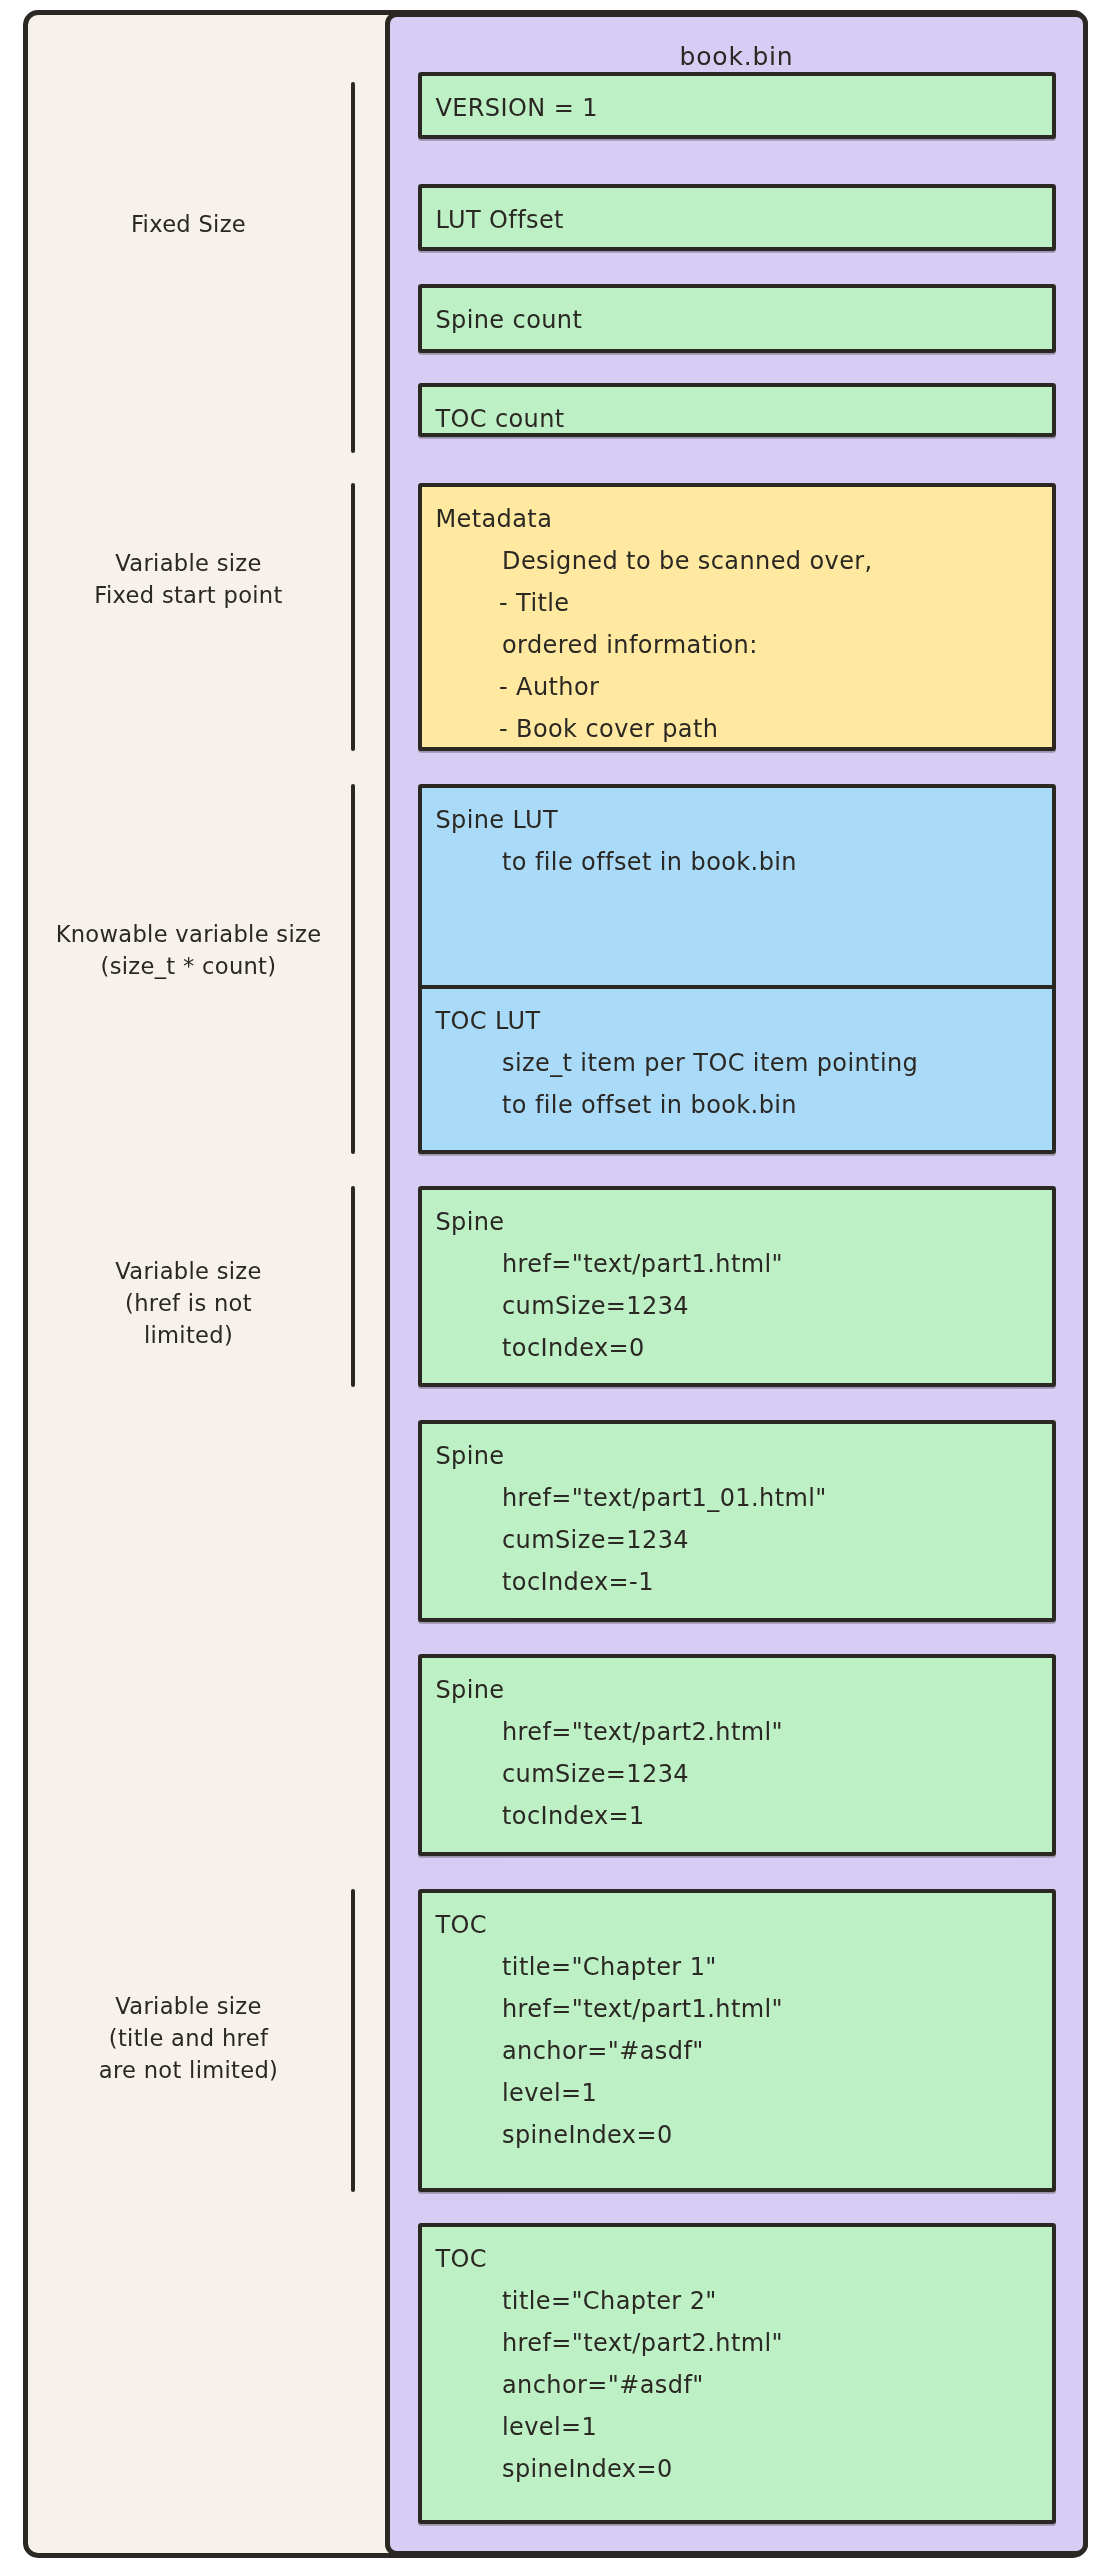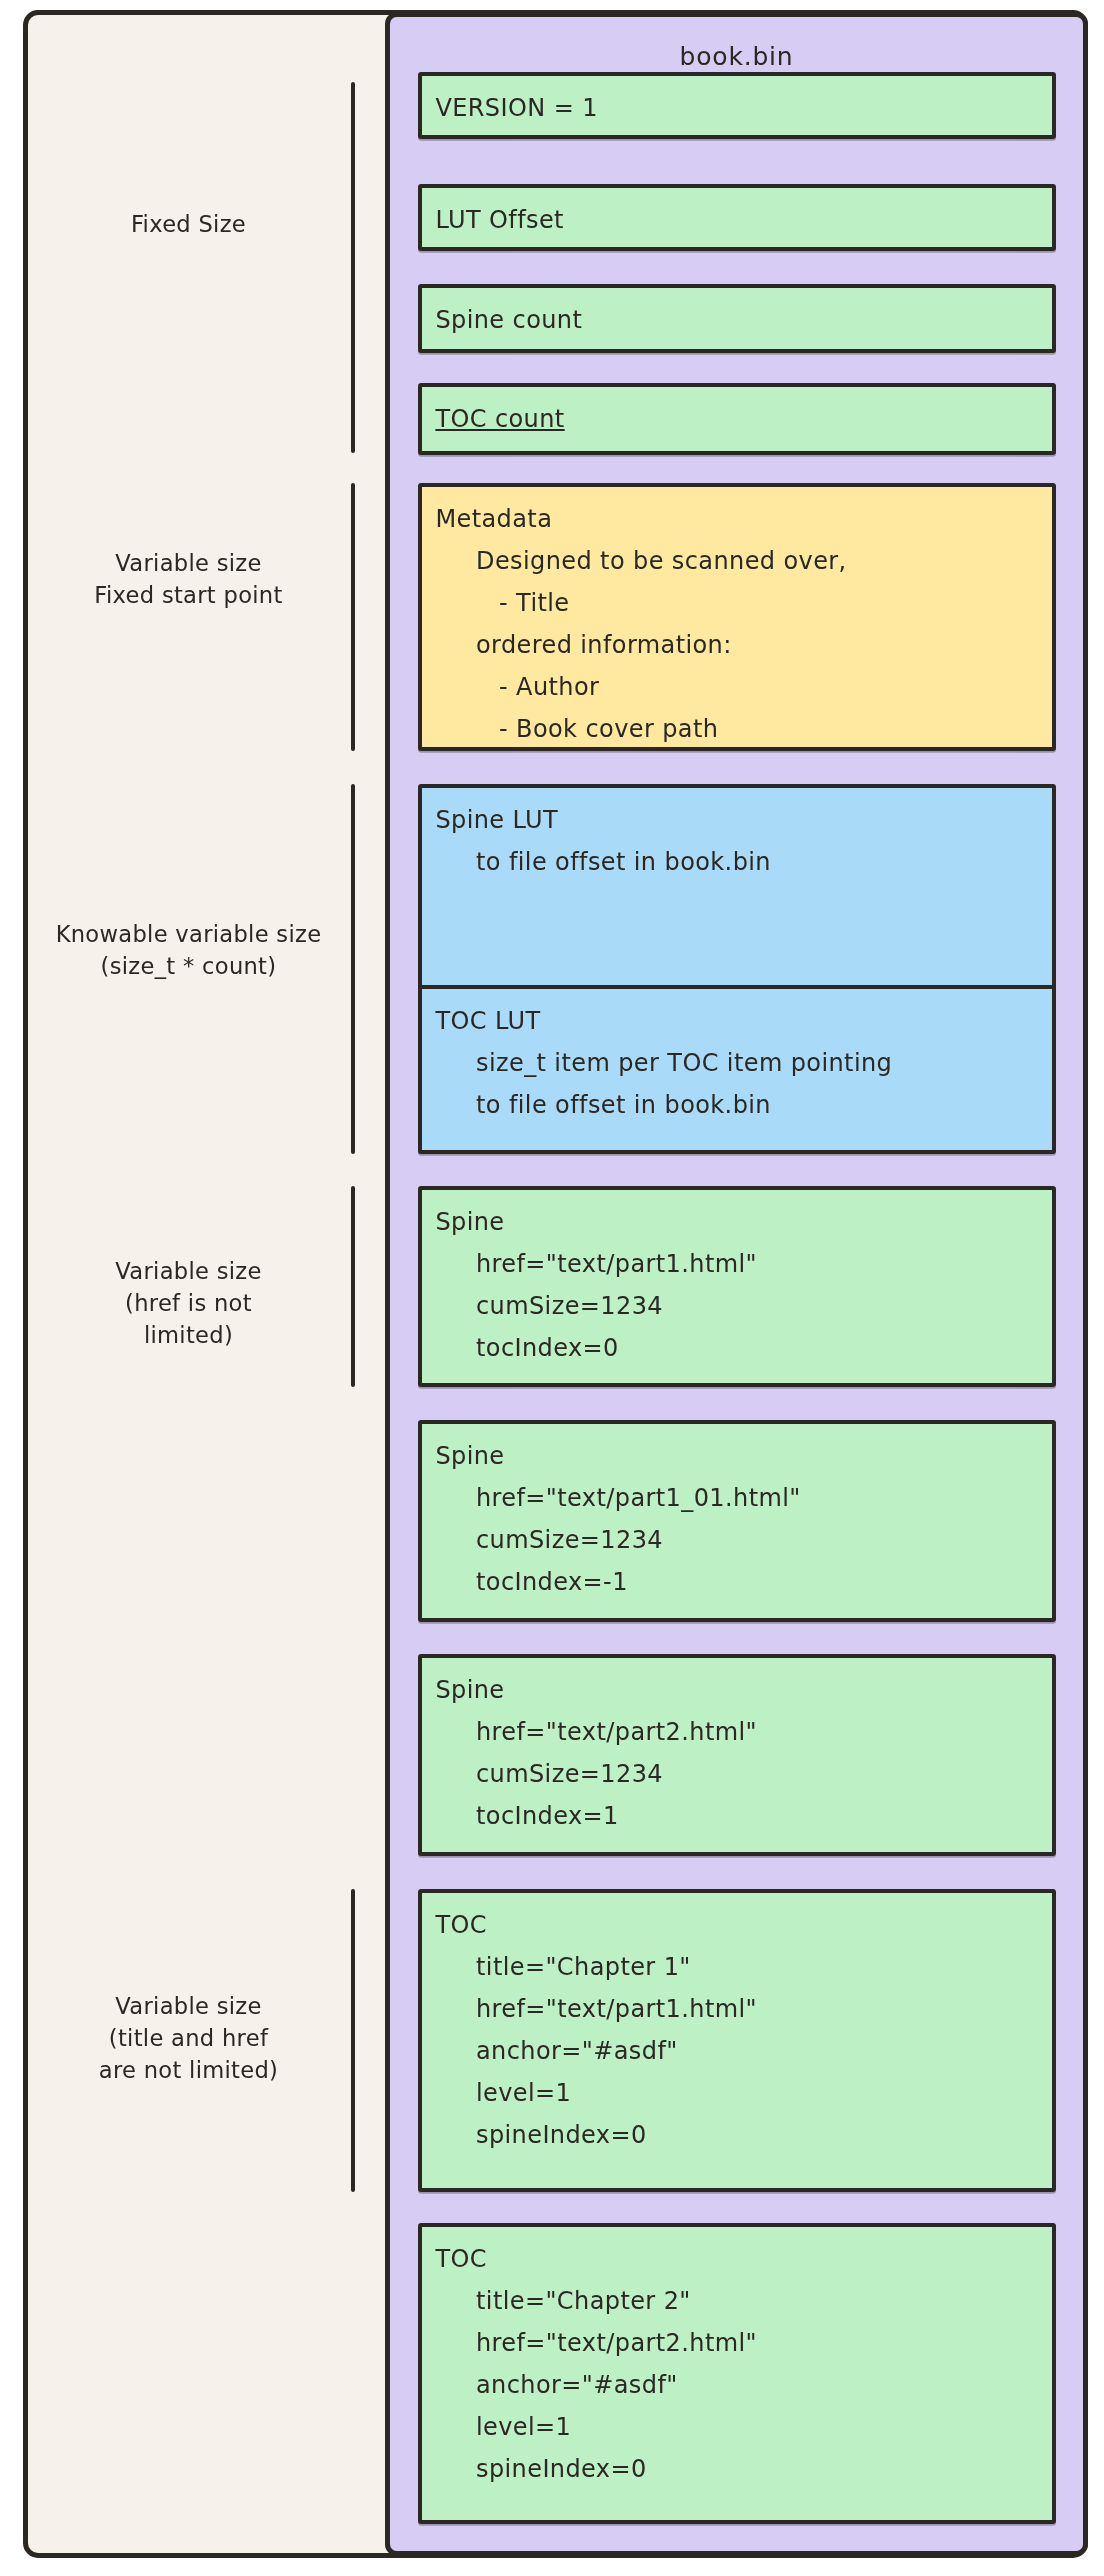--- a/index.html
+++ b/index.html
@@ -62,21 +62,21 @@
   .block.green  { background: var(--green); }
   .block.blue   { background: var(--blue); }
   .block.yellow { background: var(--yellow); }
   .bline {
     font-size: 24px;
     line-height: 42px;
     white-space: pre;
     letter-spacing: 0.4px;
   }
   .bline.i0 { padding-left: 13.4px; }
-  .bline.i1 { padding-left: 54px; }
+  .bline.i1 { padding-left: 54px; margin-left: 26px; }
   .bline.i2 { padding-left: 77px; }
   .side-label {
     position: absolute;
     left: 27px;
     width: 323px;
     text-align: center;
     font-size: 22.6px;
     line-height: 32px;
     letter-spacing: 0.3px;
   }
@@ -99,21 +99,21 @@
   <div id="blocks-layer">
       <div class="block green" style="top: 72px; height: 67px;">
         <div class="bline i0">VERSION = 1</div>
       </div>
       <div class="block green" style="top: 184px; height: 67px;">
         <div class="bline i0">LUT Offset</div>
       </div>
       <div class="block green" style="top: 284px; height: 69px;">
         <div class="bline i0">Spine count</div>
       </div>
-      <div class="block green" style="top: 383px; height: 72px; text-decoration: underline;">
+      <div class="block green" style="top: 383px; height: 54px;">
         <div class="bline i0">TOC count</div>
       </div>
       <div class="block yellow" style="top: 483px; height: 268px;">
         <div class="bline i0">Metadata</div>
         <div class="bline i1">Designed to be scanned over,</div>
         <div class="bline i2">- Title</div>
         <div class="bline i1">ordered information:</div>
         <div class="bline i2">- Author</div>
         <div class="bline i2">- Book cover path</div>
       </div>

